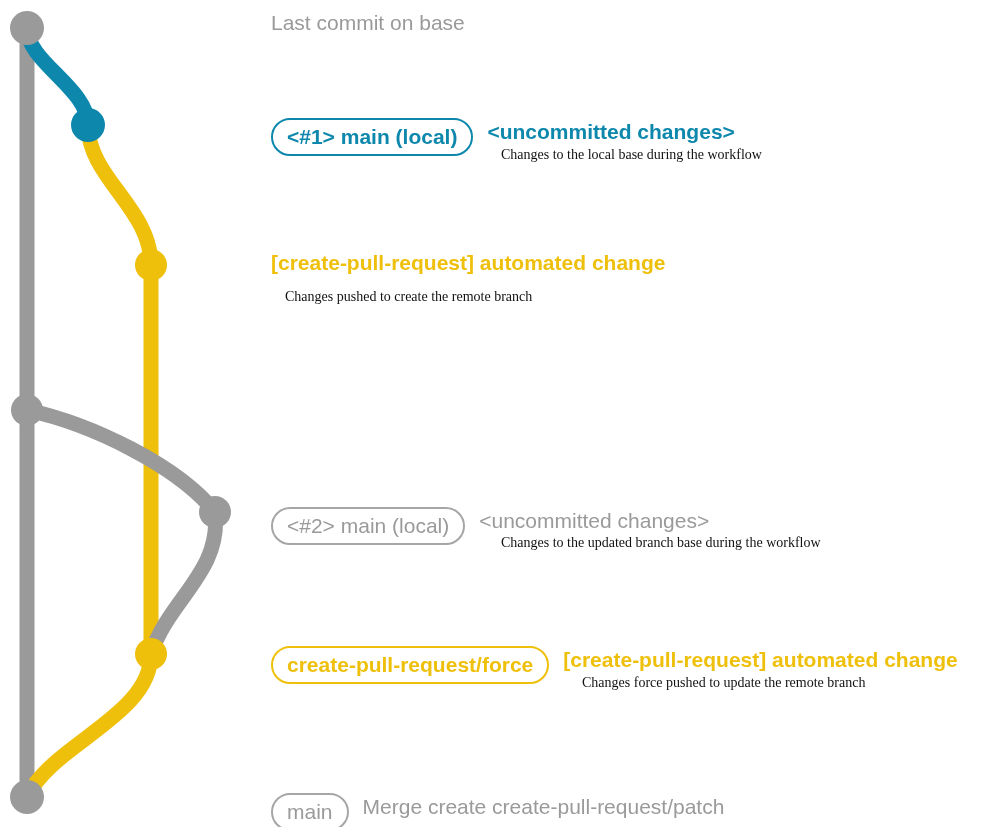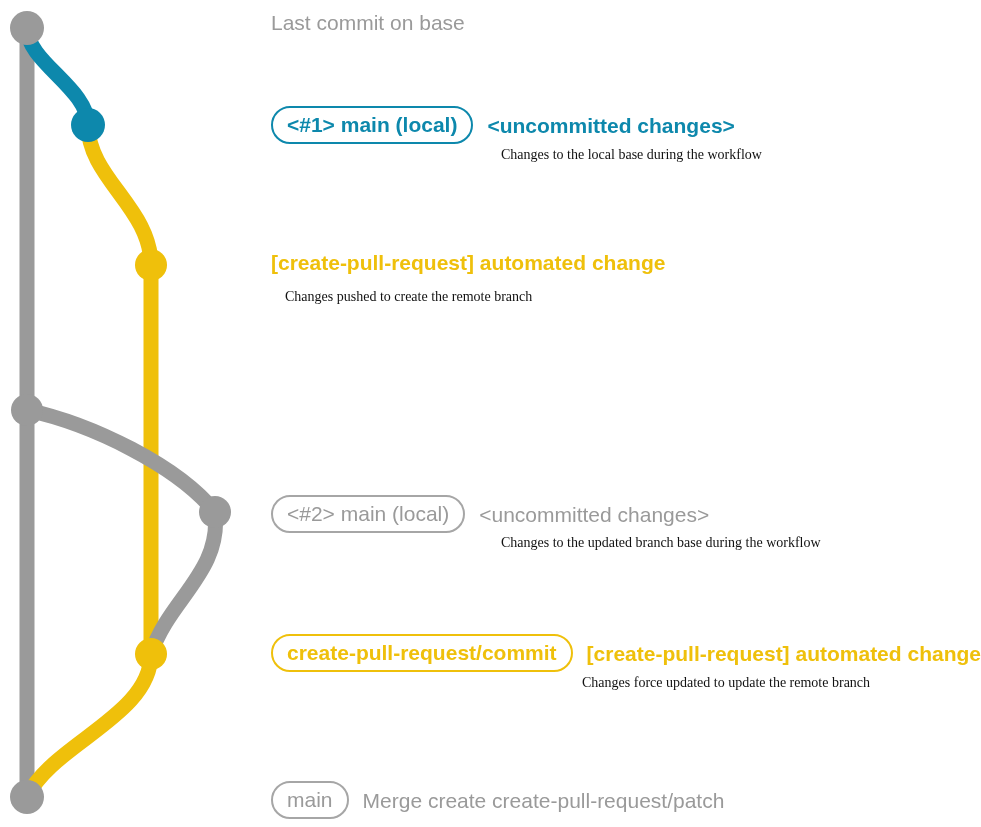--- a/index.html
+++ b/index.html
@@ -49,20 +49,21 @@
     display: inline-block;
     border: 2px solid #999999;
     border-radius: 22px;
     padding: 6px 14px 7px 14px;
     font-size: 21px;
     line-height: 1;
     color: #999999;
     font-family: "Liberation Sans", sans-serif;
     background: #ffffff;
     box-sizing: border-box;
+    margin-top: 12px;
   }
   .ref-badge.teal  { border-color: #0d88ac; color: #0d88ac; font-weight: 700; }
   .ref-badge.yellow{ border-color: #efc00b; color: #efc00b; font-weight: 700; }
   .ref-badge.gray  { border-color: #a6a6a6; color: #9a9a9a; }
 
   .subject {
     font-size: 21px;
     line-height: 1;
     white-space: nowrap;
     font-family: "Liberation Sans", sans-serif;
@@ -152,26 +153,26 @@
     <div class="row-head">
       <span class="ref-badge gray">&lt;#2&gt; main (local)</span>
       <span class="badge-gap"></span>
       <span class="subject gray">&lt;uncommitted changes&gt;</span>
     </div>
   </div>
   <div class="note" id="note-local-2">Changes to the updated branch base during the workflow</div>
 
   <div class="commit-row" id="row-automated-2">
     <div class="row-head">
-      <span class="ref-badge yellow">create-pull-request/commit</span>
+      <span class="ref-badge yellow">create-pull-request/force</span>
       <span class="badge-gap"></span>
       <span class="subject yellow">[create-pull-request] automated change</span>
     </div>
   </div>
-  <div class="note" id="note-automated-2">Changes force updated to update the remote branch</div>
+  <div class="note" id="note-automated-2">Changes force pushed to update the remote branch</div>
 
   <div class="commit-row" id="row-merge">
     <div class="row-head">
       <span class="ref-badge gray">main</span>
       <span class="badge-gap"></span>
       <span class="subject gray">Merge create create-pull-request/patch</span>
     </div>
   </div>
 
 </div>

